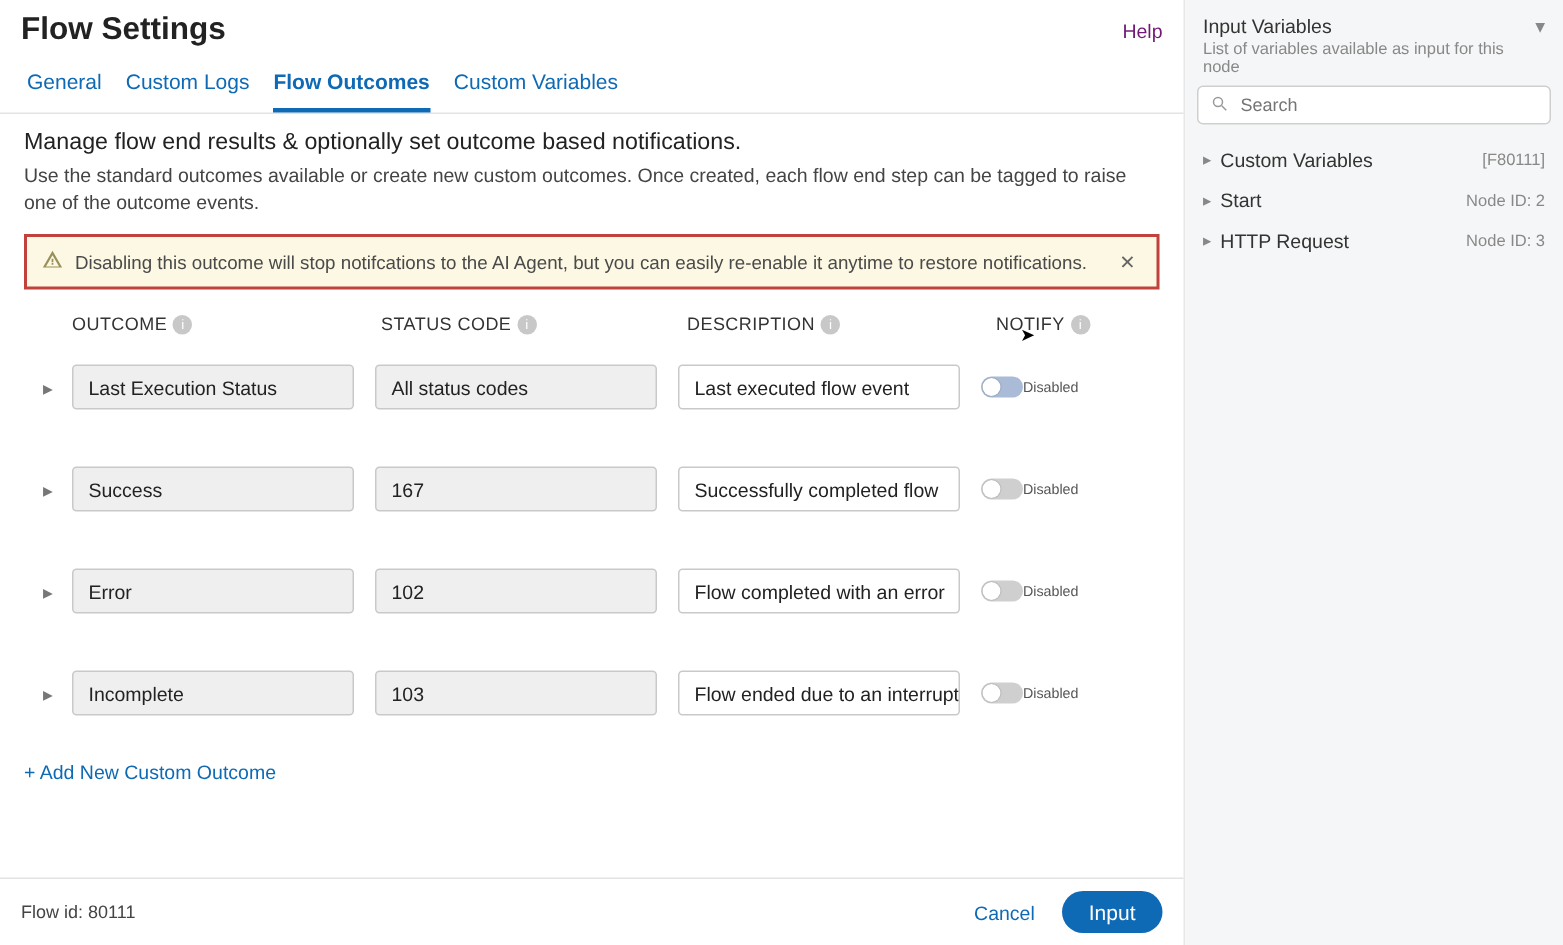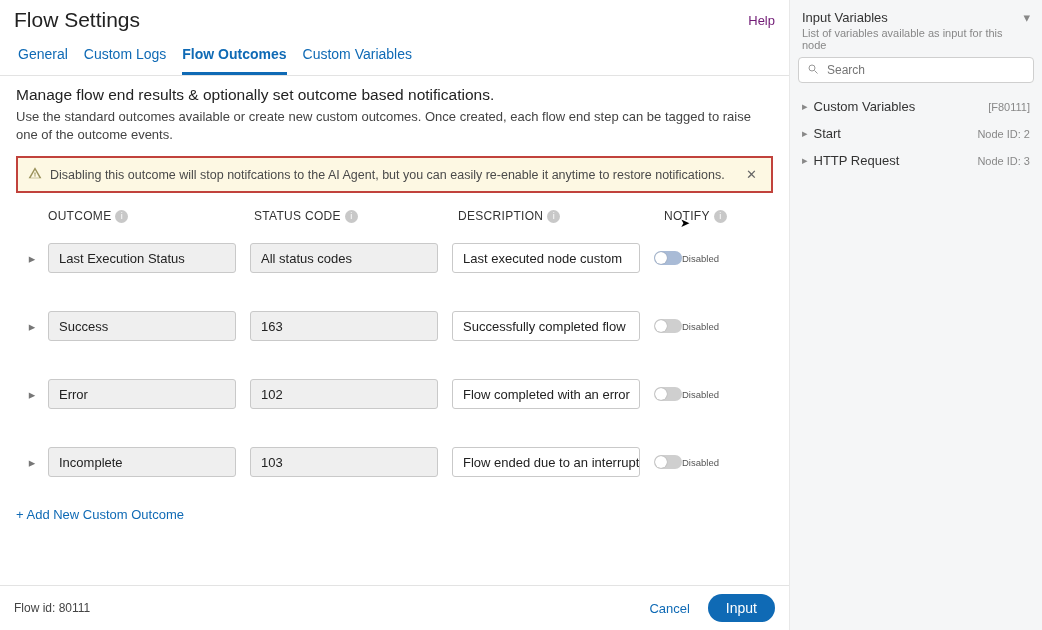--- a/index.html
+++ b/index.html
@@ -21,21 +21,21 @@
     border-right: 1px solid #e8e8e8;
   }
   .side {
     width: 252px;
     background: #f5f6f7;
     display: flex;
     flex-direction: column;
     padding: 8px 8px 0 8px;
   }
   .hdr-row { display: flex; justify-content: space-between; align-items: center; padding: 8px 14px 0 14px;}
-  .page-title { font-size: 21px; font-weight: 400; color: #222;}
+  .page-title { font-size: 21px; font-weight: 700; color: #222;}
   .help { color: #701a75; cursor: pointer;}
   .tabs { display: flex; gap: 16px; padding: 14px 18px 0 18px; border-bottom: 1px solid #e3e3e3;}
   .tab { color: #0f6ab5; padding-bottom: 10px; cursor: pointer; font-size: 14px;}
   .tab.active { font-weight: 600; border-bottom: 3px solid #0f6ab5; }
   .content { padding: 10px 16px 0 16px; flex: 1; overflow: auto;}
   .heading2 { font-size: 15.5px; color: #222; margin: 0 0 4px 0;}
   .subtext { font-size: 13px; color: #444; margin-bottom: 12px; line-height: 1.4;}
   .alert {
     border: 2px solid #c1423c;
     background: #fdf8e3;
@@ -164,32 +164,32 @@
           <span>NOTIFY</span>
           <span class="info-icn">i</span>
         </div>
     </div>
 
     <div class="rows" id="rows">
         <div class="row">
           <div class="expander">▸</div>
           <div class="field c1">Last Execution Status</div>
           <div class="field c2">All status codes</div>
-          <div class="field c3 white">Last executed node custom</div>
+          <div class="field c3 white">Last executed flow event</div>
           <div class="notify-cell">
             <div class="toggle focused">
               <div class="knob"></div>
             </div>
             <div class="notify-label">Disabled</div>
           </div>
         </div>
         <div class="row">
           <div class="expander">▸</div>
           <div class="field c1">Success</div>
-          <div class="field c2">163</div>
+          <div class="field c2">167</div>
           <div class="field c3 white">Successfully completed flow</div>
           <div class="notify-cell">
             <div class="toggle">
               <div class="knob"></div>
             </div>
             <div class="notify-label">Disabled</div>
           </div>
         </div>
         <div class="row">
           <div class="expander">▸</div>

